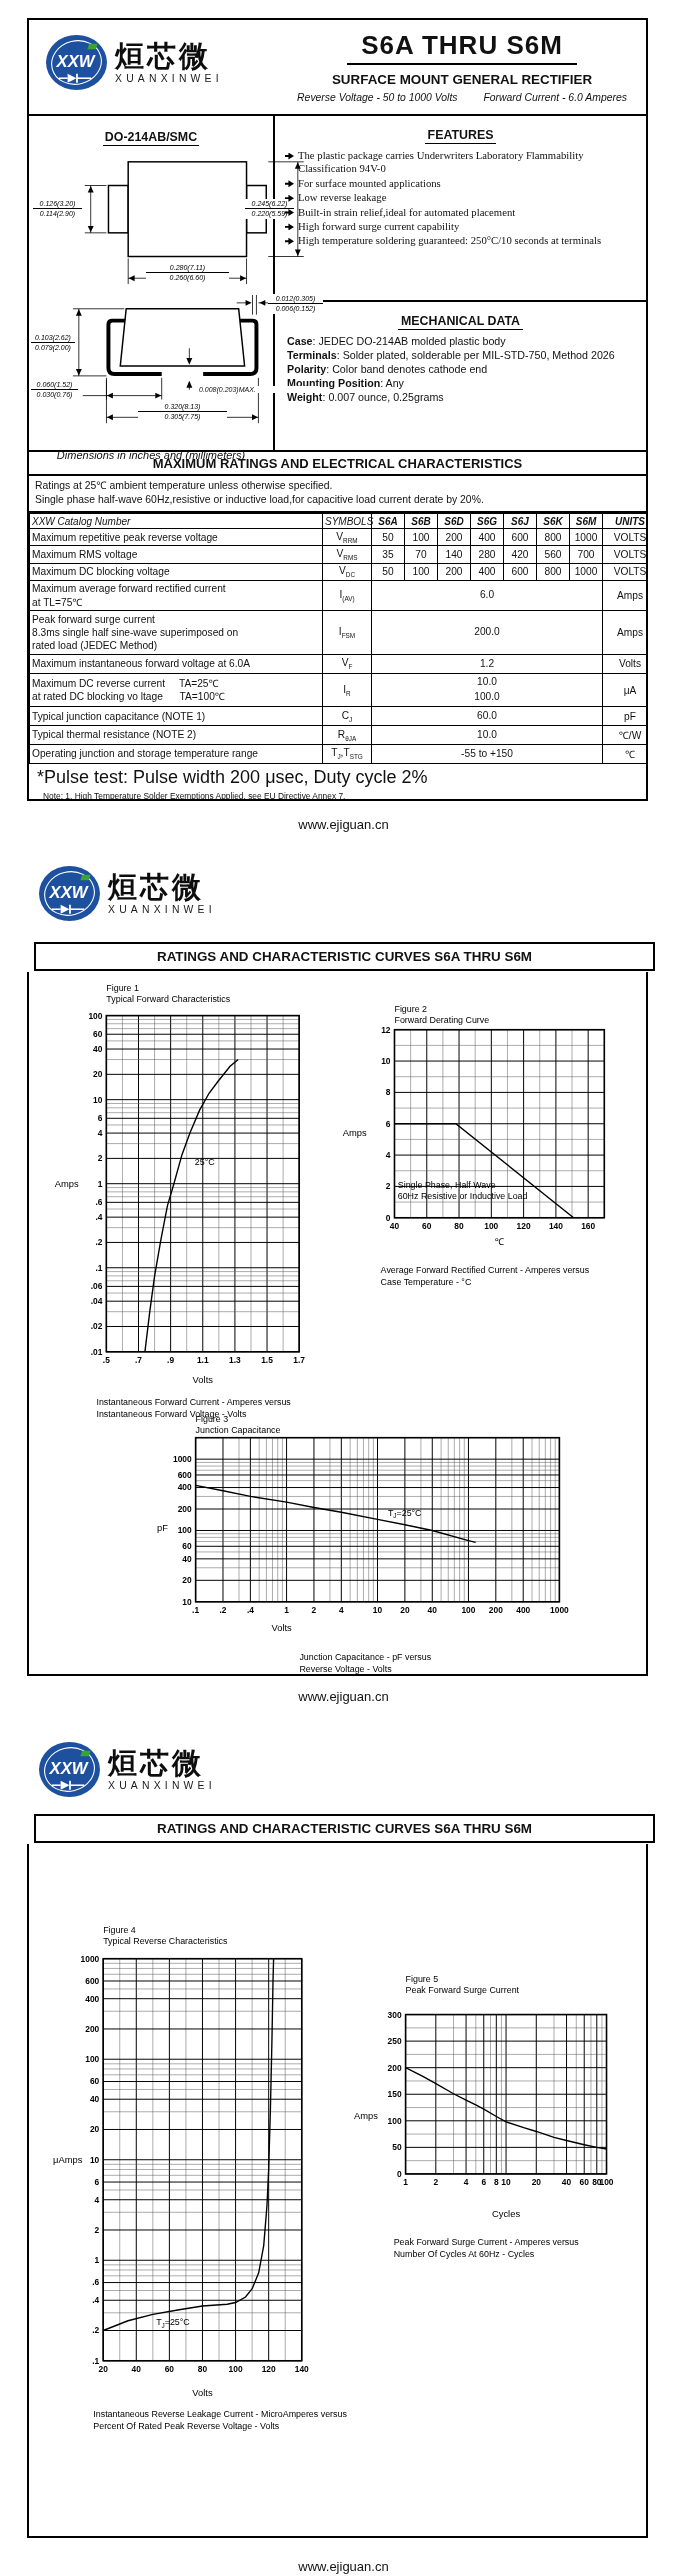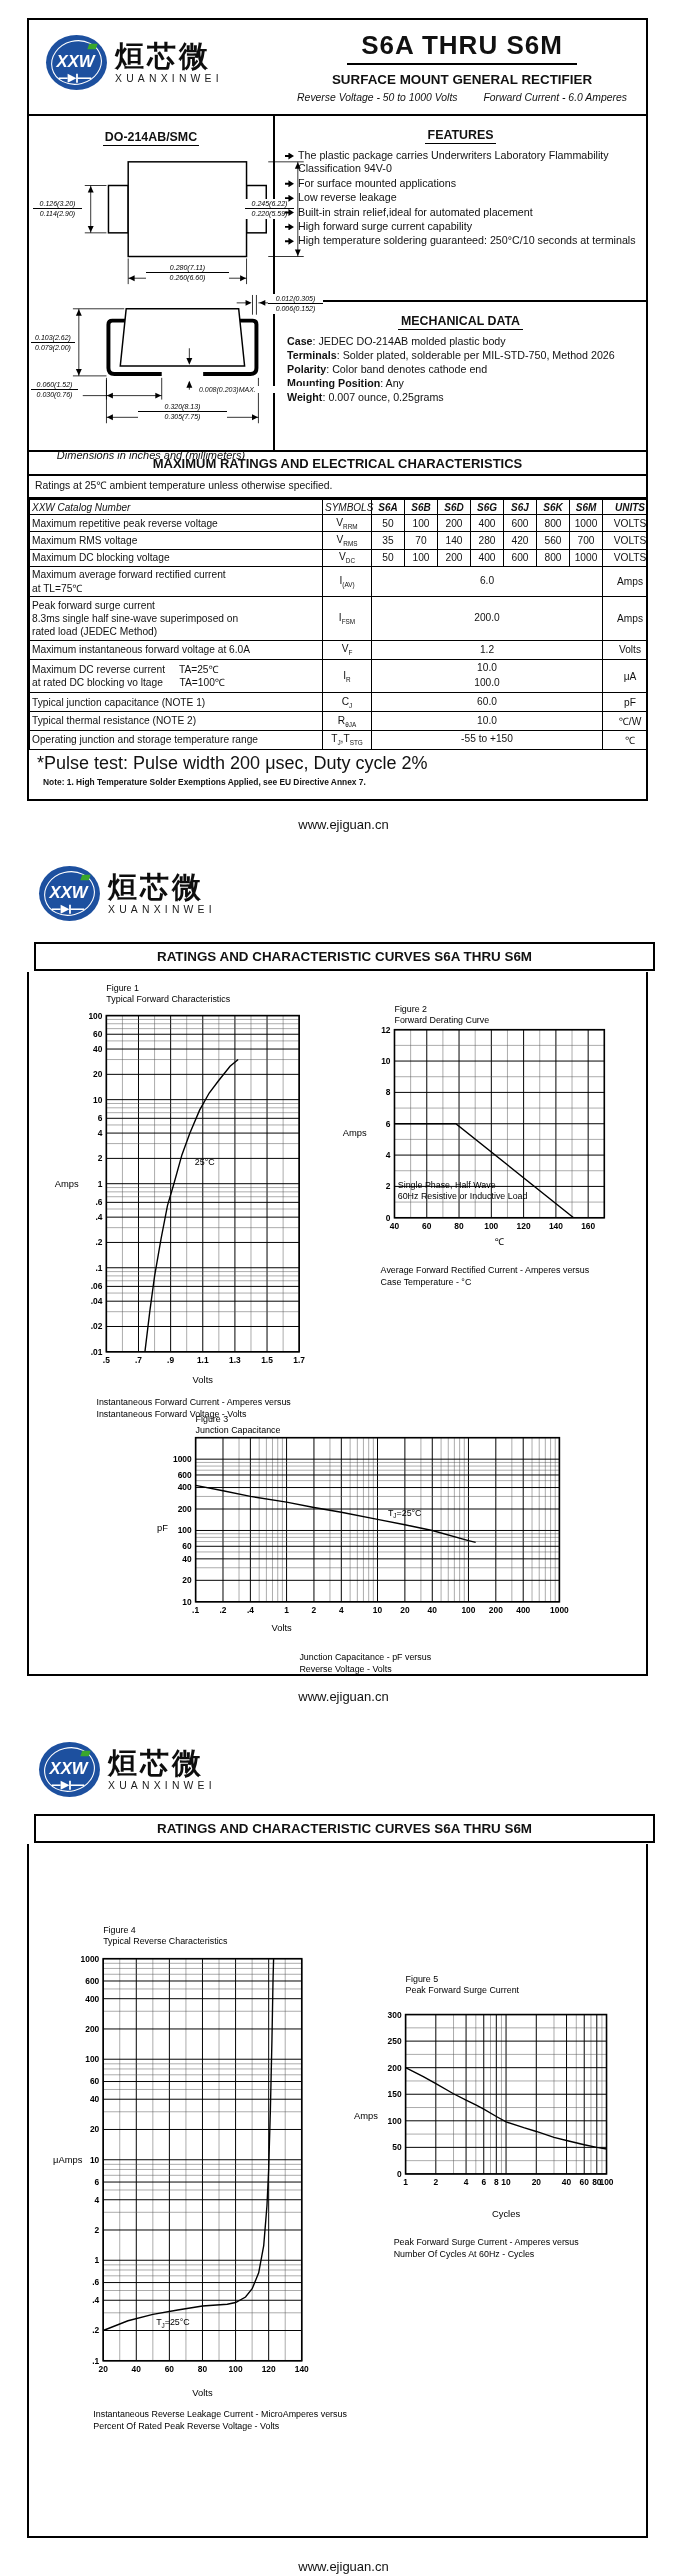--- a/index.html
+++ b/index.html
@@ -36,21 +36,21 @@
   .doc-sub { font-size:10.4px; font-style:italic; margin-top:5px; }
   .doc-sub .gap { margin-left:26px; }
 
   .p1-cols { display:flex; height:336px; border-bottom:2px solid #000; }
   .col-left { width:244px; padding-top:2px; }
   .col-right { flex:1; border-left:2px solid #000; }
   .features { border-bottom:2px solid #000; height:186px; overflow:hidden; }
   .sec-title { text-align:center; margin:9px 0 5px; }
   .sec-title span { display:inline-block; font-weight:bold; font-size:12.4px; border-bottom:1.5px solid #000; padding:0 3px 1px; }
   .features ul { margin:2px 6px 4px 10px; padding:0; list-style:none; font-size:10.7px; line-height:1.25; }
-  .features li { position:relative; padding-left:13px; margin-bottom:1px; }
+  .features li { position:relative; padding-left:13px; margin-bottom:1px;font-family:Liberation Serif, serif; }
   .features li::before { content:""; position:absolute; left:0; top:3.5px; width:9px; height:7px; background:#000;
     clip-path:polygon(0 36%,38% 36%,38% 0,100% 50%,38% 100%,38% 64%,0 64%); }
   .mech-lines { margin:2px 8px 0 12px; font-size:10.7px; line-height:1.3; }
   .mline b { font-weight:bold; }
 
   .pkg-name { text-align:center; margin:9px 0 4px; }
   .pkg-name span { display:inline-block; font-weight:bold; font-size:12.4px; border-bottom:1.5px solid #000; padding:0 2px 1px; }
   .pkg-view { position:relative; width:297px; margin:0 auto; }
   .dim { position:absolute; font-size:7px; font-style:italic; line-height:1.35; text-align:center; background:#fff; color:#000; }
   .dim .top { display:block; border-bottom:1px solid #000; padding:0 1px; }
@@ -68,21 +68,21 @@
   th.c-sym, td.c-sym { width:49px; text-align:center; }
   th.c-sym { font-style:italic; font-size:7px; font-weight:normal; }
   th.c-val, td.c-val { width:33px; text-align:center; }
   th.c-units, td.c-units { width:55px; text-align:center; }
   th.c-val, th.c-units { font-weight:bold; font-size:10px; }
   td { font-size:10.2px; }
   td.c-param { font-size:10.2px; white-space:pre-wrap; line-height:1.3; }
   td.c-span { text-align:center; white-space:pre-wrap; line-height:1.45; }
   td.c-sym sub { font-size:6.4px; }
   .pulse-note { font-size:18px; padding:3px 0 0 8px; }
-  .footnote { font-size:8.4px; padding:3px 0 4px 14px;font-weight:bold; }
+  .footnote { font-size:8.4px; padding:3px 0 4px 14px; }
 
   
   .band { position:absolute; left:34px; width:621px; border:2px solid #000; text-align:center;
           font-weight:bold; font-size:13.4px; padding:5px 0; background:#fff; }
   .fig-box { position:absolute; left:27px; width:621px; border:2px solid #000; border-top:none; background:#fff; }
   #p2-figs { top:123px; height:704px; }
   #p3-figs { top:127px; height:694px;text-align:center; }
   .fig { position:absolute; }
 
   svg text { font-family:"Liberation Sans", sans-serif; fill:#000; }
@@ -257,20 +257,21 @@
             <div class="mline"><b>Mounting Position</b><span>: Any</span></div>
             <div class="mline"><b>Weight</b><span>: 0.007 ounce, 0.25grams</span></div>
           </div>
         </div>
       </div>
     </div>
 
     <div class="ratings-title">MAXIMUM RATINGS AND ELECTRICAL CHARACTERISTICS</div>
     <div class="ratings-notes">
       <div>Ratings at 25℃ ambient temperature unless otherwise specified.</div>
+      <div>Single phase half-wave 60Hz,resistive or inductive load,for capacitive load current derate by 20%.</div>
     </div>
 
     <table id="ratings-table">
       <thead>
           <tr>
             <th class="c-param">XXW Catalog Number</th>
             <th class="c-sym">SYMBOLS</th>
             <th class="c-val">S6A</th>
             <th class="c-val">S6B</th>
             <th class="c-val">S6D</th>

